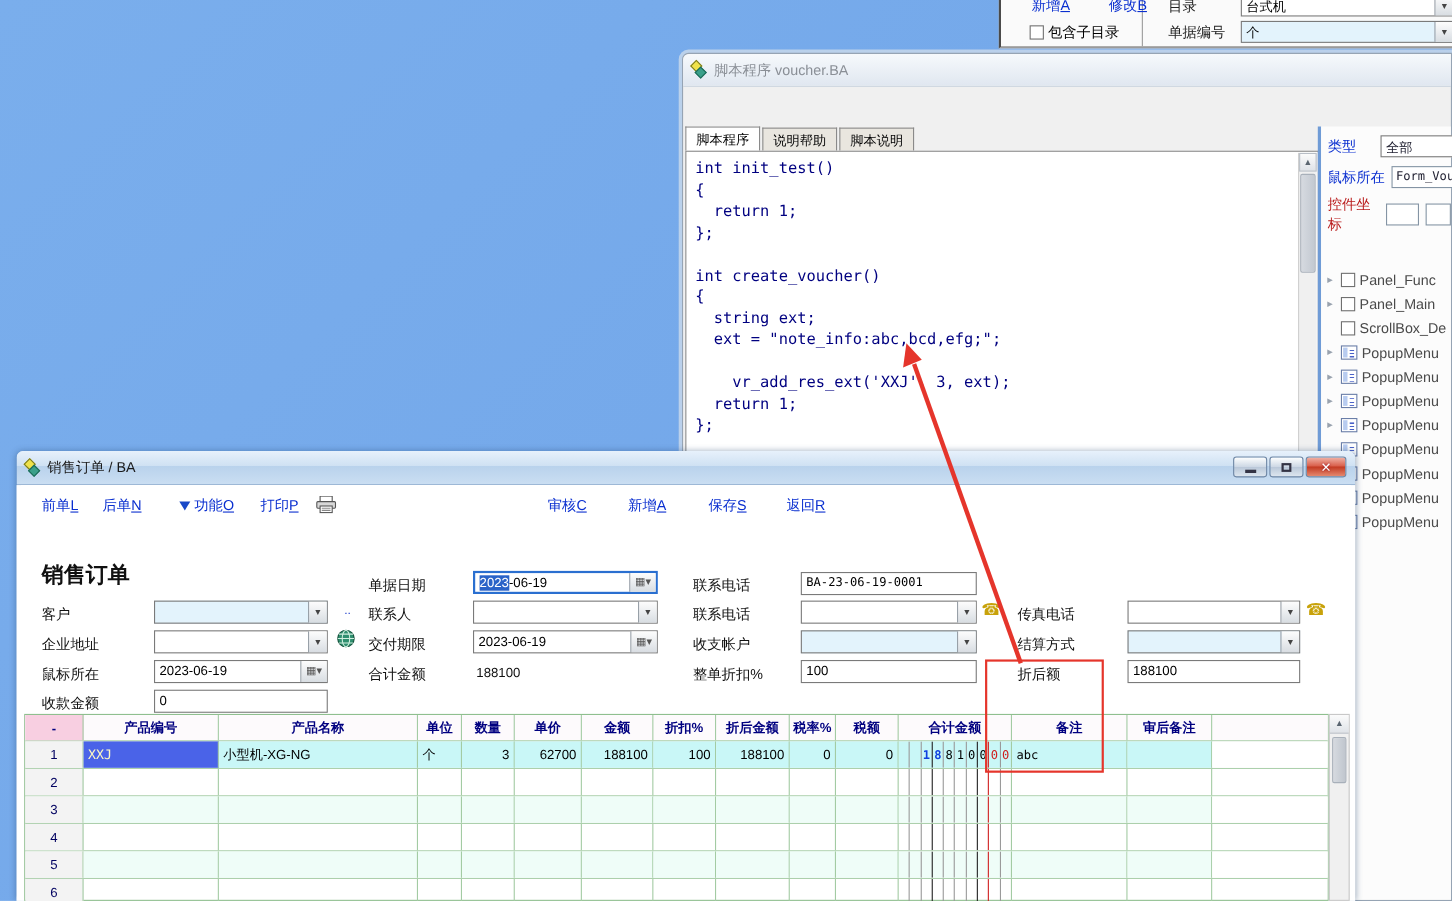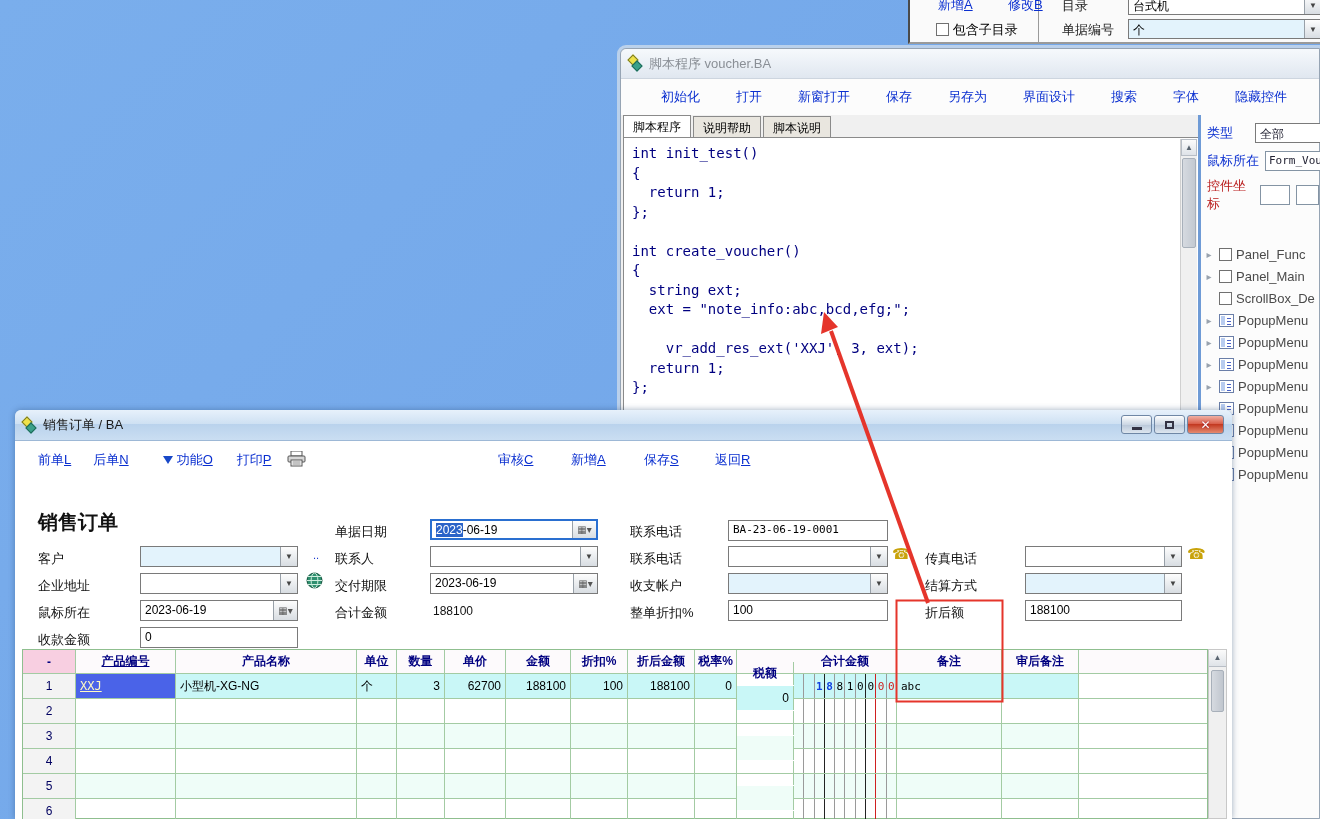--- a/index.html
+++ b/index.html
@@ -88,23 +88,23 @@
 
   
   .grid { position:absolute; left:7px; top:208px; width:1186px; bottom:0;
           border:1px solid #8fbf8f; border-right:1px solid #8fbf8f; background:#fff; }
   .grow { display:flex; border-bottom:1px solid #a3cba3; height:25px; }
   .grow.header { height:24px; background:#fdfafc; }
   .gc { border-right:1px solid #a3cba3; height:100%; font-size:12px; padding:0 4px;
         display:flex; align-items:center; overflow:hidden; white-space:nowrap; }
   .gc.hd { justify-content:center; color:#000080; font-weight:bold; padding:0 2px; }
   .gc.num { justify-content:flex-end; }
-  .c0{width:53px;} .c1{width:100px;text-decoration:underline;} .c2{width:181px;} .c3{width:40px;} .c4{width:48px;}
+  .c0{width:53px;} .c1{width:123px;} .c2{width:181px;} .c3{width:40px;} .c4{width:48px;}
   .c5{width:61px;} .c6{width:65px;} .c7{width:57px;} .c8{width:67px;} .c9{width:42px;}
-  .c10{width:57px;margin-top:12px;} .c11{width:103px; padding:0;} .c12{width:105px;} .c13{width:77px;}
+  .c10{width:57px;} .c11{width:103px; padding:0;} .c12{width:105px;} .c13{width:77px;}
   .cfill{flex:1; border-right:none;}
   .rownum { background:#f3f3f3; color:#000060; justify-content:center; }
   .hpink { background:#f8cfe1; }
   .r-cyan .gc { background:#c9f7f7; }
   .r-mint .gc { background:#effdf8; }
   .r-cyan .rownum, .r-mint .rownum { background:#f3f3f3; }
   .cell-sel { background:#4a63e8 !important; color:#fef9c3; font-family:"DejaVu Sans Mono",monospace; }
   .digits { display:flex; width:100%; height:100%; }
   .digits span { flex:1; border-left:1px solid #9a9a9a; height:100%; display:flex; align-items:flex-end;
                  justify-content:center; font-size:11px; line-height:22px;
@@ -133,32 +133,20 @@
 <body>
 
 <div class="abs scriptwin">
   <div class="tbar">
     <span class="titleicon">
         <i class="d1"></i>
         <i class="d2"></i>
       </span>
     <span>脚本程序  voucher.BA</span>
   </div>
-  <div class="menu">
-    <span class="link">初始化</span>
-    <span class="link">打开</span>
-    <span class="link">新窗打开</span>
-    <span class="link">保存</span>
-    <span class="link">另存为</span>
-    <span class="link">界面设计</span>
-    <span class="link">搜索</span>
-    <span class="link">字体</span>
-    <span class="link">隐藏控件</span>
-
-  </div>
 
   <div class="tabs">
     <div class="tab active">脚本程序</div>
     <div class="tab">说明帮助</div>
     <div class="tab">脚本说明</div>
   </div>
 
   <div class="codearea">
     <div style="padding:6px 2px 0 8px;">
       <div class="codeline">int init_test()</div>

